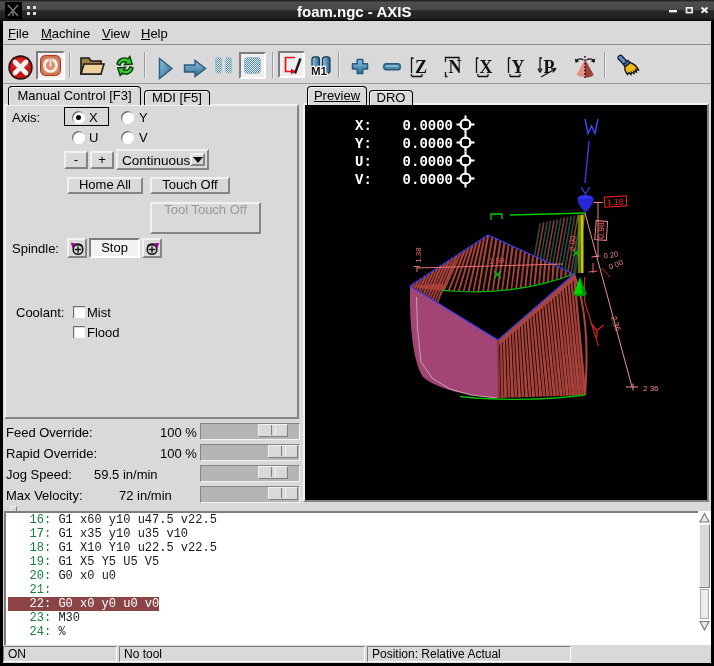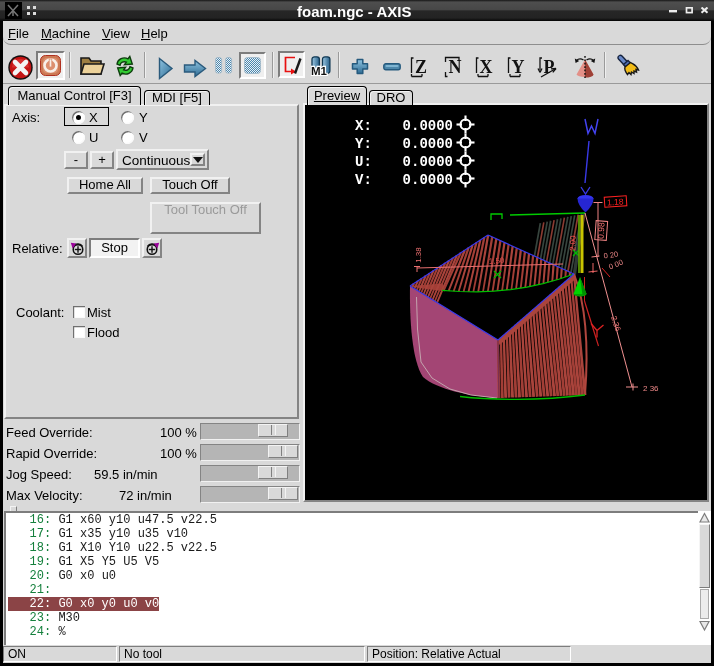--- a/index.html
+++ b/index.html
@@ -7,21 +7,21 @@
 body { background:#000; font-family:"Liberation Sans", sans-serif; position:relative; }
 #win { position:absolute; left:3px; top:21px; width:708px; height:642px; background:#d9d9d9; }
 .abs { position:absolute; }
 .raised { border-top:2px solid #f1f1f1; border-left:2px solid #f1f1f1; border-bottom:2px solid #848484; border-right:2px solid #848484; background:#d9d9d9; }
 .btntext { font-size:13px; color:#000; text-align:center; }
 #titlebar { position:absolute; left:0; top:0; width:714px; height:21px;
   background:linear-gradient(180deg,#161616 0%,#4e4e4e 10%,#474747 46%,#262626 52%,#232323 85%,#101010 95%,#000 100%); }
 #title { position:absolute; left:297px; top:3px; color:#fff; font-size:15px; font-weight:bold; }
 .menuitem { position:absolute; top:5px; font-size:13px; color:#000; }
 .menuitem span { text-decoration:underline; }
-#menubar { position:absolute; left:0; top:0; width:708px; height:24px; background:#d9d9d9; border-bottom:1px solid #8e8e8e;border-radius:8px; }
+#menubar { position:absolute; left:0; top:0; width:708px; height:24px; background:#d9d9d9; border-bottom:1px solid #8e8e8e; }
 #toolbar { position:absolute; left:0; top:25px; width:708px; height:38px; background:#d9d9d9; border-bottom:1px solid #9a9a9a; }
 .sep { position:absolute; top:31px; width:2px; height:26px; background:#9a9a9a; border-right:1px solid #efefef; }
 .tab { position:absolute; border:1px solid #000; border-bottom:none; border-radius:4px 4px 0 0; background:#d9d9d9; font-size:13px; text-align:center; box-shadow:inset 1px 1px 0 #f4f4f4; }
 .frame { position:absolute; border-top:2px solid #f1f1f1; border-left:2px solid #f1f1f1; border-bottom:2px solid #848484; border-right:2px solid #848484; background:#d9d9d9; }
 .lbl { position:absolute; font-size:13px; color:#000; white-space:nowrap; }
 .radio { position:absolute; width:13px; height:13px; border-radius:50%; background:#fff;
   box-shadow:inset 1.2px 1.2px 0 #707070, inset -1.2px -1.2px 0 #fafafa; }
 .radio .dot { position:absolute; left:4px; top:4px; width:5px; height:5px; border-radius:50%; background:#000; }
 .check { position:absolute; width:12px; height:12px; background:#fff;
   box-shadow:inset 1.2px 1.2px 0 #707070, inset -1.2px -1.2px 0 #fafafa; }
@@ -227,21 +227,21 @@
 <div class="raised abs" style="left:113px;top:128px;width:93px;height:21px">
 <div class="lbl" style="left:4px;top:2px;font-size:13.5px">Continuous</div>
 <div class="raised abs" style="left:72px;top:2px;width:15px;height:13px"></div>
 <svg class="abs" style="left:75px;top:6px" width="10" height="6">
         <path d="M0,0 L10,0 L5,6 Z" fill="#111"></path>
       </svg>
 </div>
 <div class="raised btntext abs" style="left:64px;top:156px;width:76px;height:17px;line-height:12px">Home All</div>
 <div class="raised btntext abs" style="left:147px;top:156px;width:80px;height:17px;line-height:12px">Touch Off</div>
 <div class="raised btntext abs" style="left:147px;top:181px;width:111px;height:32px;line-height:12px;color:#9a9a9a">Tool Touch Off</div>
-<div class="lbl" style="left:9px;top:220px">Relative:</div>
+<div class="lbl" style="left:9px;top:220px">Spindle:</div>
 <div class="raised abs" style="left:64px;top:217px;width:20px;height:20px"><svg width="15" height="15" style="margin:1px">
 <circle cx="8" cy="8.5" r="4.8" fill="none" stroke="#111" stroke-width="1.5"></circle>
 <line x1="4.8" y1="8.5" x2="11.2" y2="8.5" stroke="#111" stroke-width="1.4"></line>
 <line x1="8" y1="5.3" x2="8" y2="11.7" stroke="#111" stroke-width="1.4"></line>
 <path d="M12.5,5.5 A6,6 0 0 0 3.6,4.6" fill="none" stroke="#111" stroke-width="1.6"></path>
 <polygon points="0.8,1.8 6.2,2.6 2.6,7.4" fill="#990099"></polygon>
 </svg></div>
 <div class="btntext abs" style="left:86px;top:217px;width:51px;height:20px;line-height:15px;border-top:2px solid #7d7d7d;border-left:2px solid #7d7d7d;border-bottom:2px solid #fff;border-right:2px solid #fff;background:#f2f2f2">Stop</div>
 <div class="raised abs" style="left:139px;top:217px;width:20px;height:20px"><svg width="15" height="15" style="margin:1px">
 <circle cx="7" cy="8.5" r="4.8" fill="none" stroke="#111" stroke-width="1.5"></circle>

